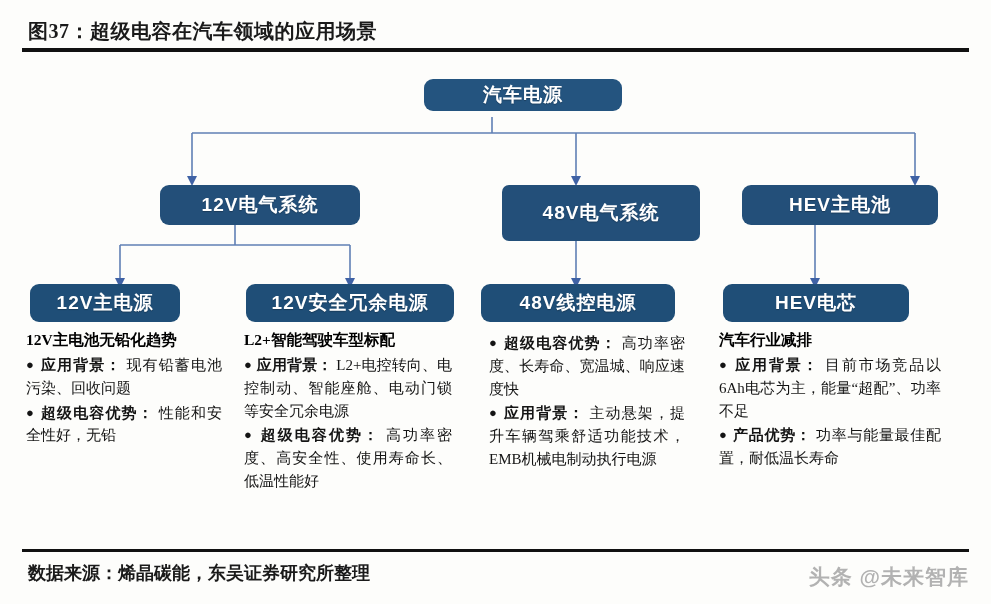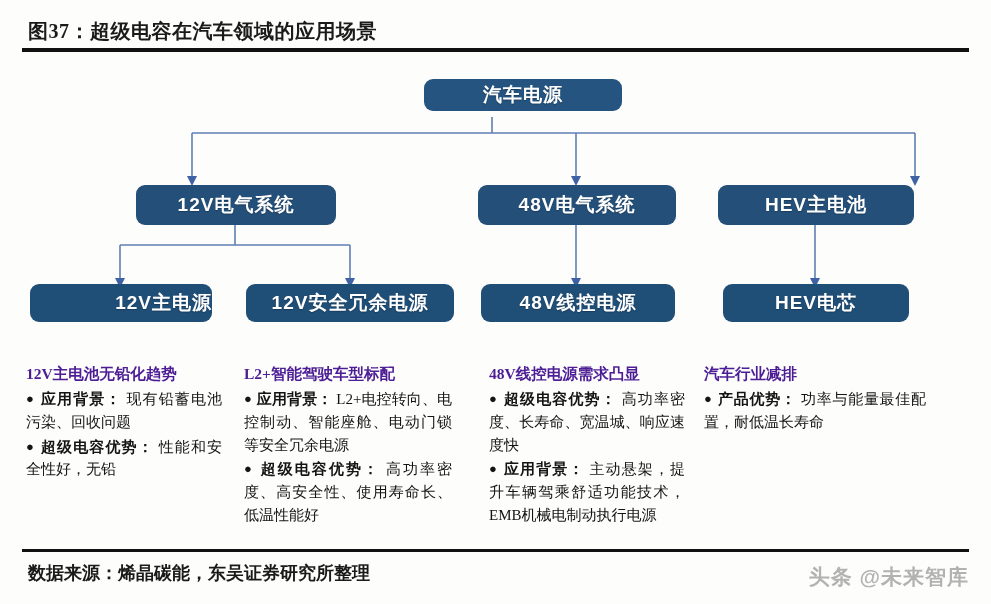--- a/index.html
+++ b/index.html
@@ -78,45 +78,44 @@
     font-size: 19px;
     display: flex;
     align-items: center;
     justify-content: center;
     box-sizing: border-box;
     letter-spacing: 1px;
     text-shadow: 0 1px 1px rgba(0,0,0,0.25);
     white-space: nowrap;
   }
   .node.lvl1 { background: #24547f; }
-  .node.lvl2 { background: #234f79; }
+  .node.lvl2 { background: #234f79; margin-left: 24px; }
   .node.lvl3 { background: #1f4e77; }
 
   
   #wires {
     position: absolute;
     left: 0; top: 0;
     width: 991px;
     height: 604px;
     pointer-events: none;
   }
 
   
   .col {
     position: absolute;
     box-sizing: border-box;
   }
   .col-head {
     font-size: 15.5px;
     font-weight: bold;
-    color: #4c1d95;
+    color: #000000;
     line-height: 1.35;
     margin-bottom: 3px;
     white-space: nowrap;
-    margin-top: 34px;
   }
   .col-para {
     font-size: 15px;
     color: #141414;
     line-height: 1.52;
     margin-top: 2px;
     text-align: justify;
   }
   .col-para .bullet {
     font-size: 13px;
@@ -166,28 +165,28 @@
     </g>
   </svg>
 
   <div class="node lvl1" style="left:393px; top:79px; width:198px; height:32px;margin-left:31px;">
     <span>汽车电源</span>
   </div>
 
   <div class="node lvl2" style="left:136px; top:185px; width:200px; height:40px;">
     <span>12V电气系统</span>
   </div>
-  <div class="node lvl2" style="left:478px; top:185px; width:198px; height:40px;">
+  <div class="node lvl2" style="left:478px; top:185px; width:198px; height:56px;border-radius:7px;">
     <span>48V电气系统</span>
   </div>
   <div class="node lvl2" style="left:718px; top:185px; width:196px; height:40px;">
     <span>HEV主电池</span>
   </div>
 
-  <div class="node lvl3" style="left:30px; top:284px; width:182px; height:38px;justify-content:flex-end;">
+  <div class="node lvl3" style="left:30px; top:284px; width:150px; height:38px;">
     <span>12V主电源</span>
   </div>
   <div class="node lvl3" style="left:246px; top:284px; width:208px; height:38px;">
     <span>12V安全冗余电源</span>
   </div>
   <div class="node lvl3" style="left:481px; top:284px; width:194px; height:38px;">
     <span>48V线控电源</span>
   </div>
   <div class="node lvl3" style="left:723px; top:284px; width:186px; height:38px;">
     <span>HEV电芯</span>
@@ -215,35 +214,39 @@
       <span>L2+电控转向、电控制动、智能座舱、电动门锁等安全冗余电源</span>
     </div>
     <div class="col-para">
       <span class="bullet">●</span>
       <span class="lead">超级电容优势：</span>
       <span>高功率密度、高安全性、使用寿命长、低温性能好</span>
     </div>
   </div>
 
   <div class="col" style="left:489px; top:330px; width:196px;">
-    <div class="col-head">48V线控电源需求凸显</div>
     <div class="col-para">
       <span class="bullet">●</span>
       <span class="lead">超级电容优势：</span>
       <span>高功率密度、长寿命、宽温城、响应速度快</span>
     </div>
     <div class="col-para">
       <span class="bullet">●</span>
       <span class="lead">应用背景：</span>
       <span>主动悬架，提升车辆驾乘舒适功能技术，EMB机械电制动执行电源</span>
     </div>
   </div>
 
-  <div class="col" style="left:704px; top:330px; width:222px;">
+  <div class="col" style="left:719px; top:330px; width:222px;">
     <div class="col-head">汽车行业减排</div>
+    <div class="col-para">
+      <span class="bullet">●</span>
+      <span class="lead">应用背景：</span>
+      <span>目前市场竞品以6Ah电芯为主，能量“超配”、功率不足</span>
+    </div>
     <div class="col-para">
       <span class="bullet">●</span>
       <span class="lead">产品优势：</span>
       <span>功率与能量最佳配置，耐低温长寿命</span>
     </div>
   </div>
 
   <div id="footer-rule"></div>
   <div id="watermark">头条 @未来智库</div>
   <div id="source">数据来源：烯晶碳能，东吴证券研究所整理</div>

